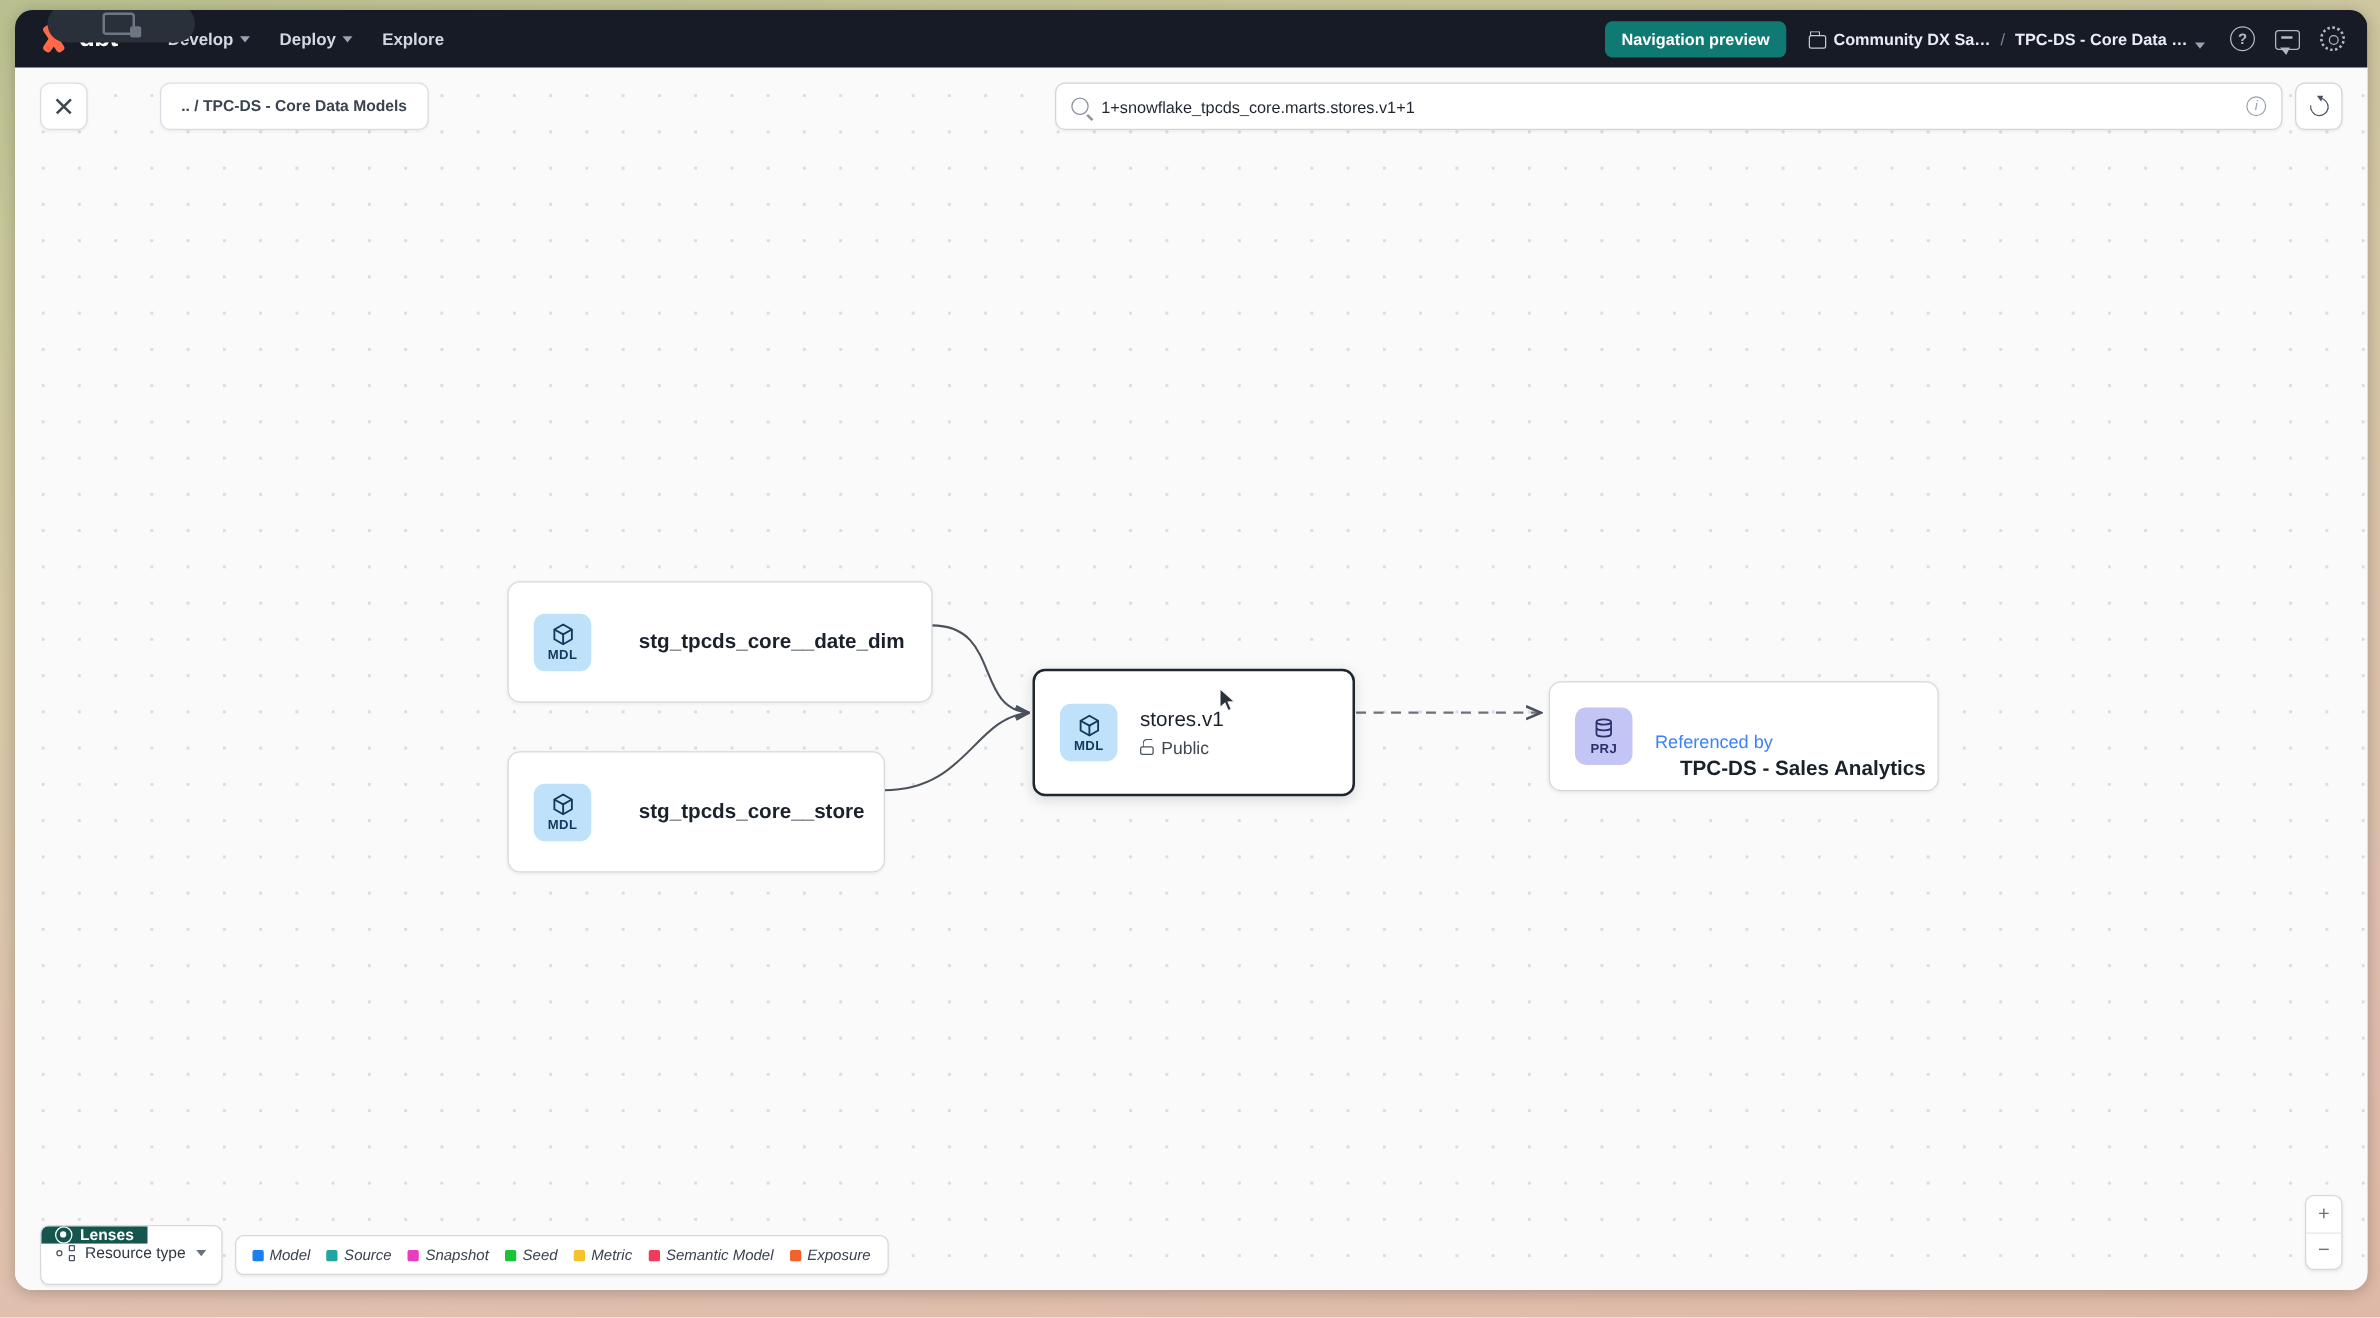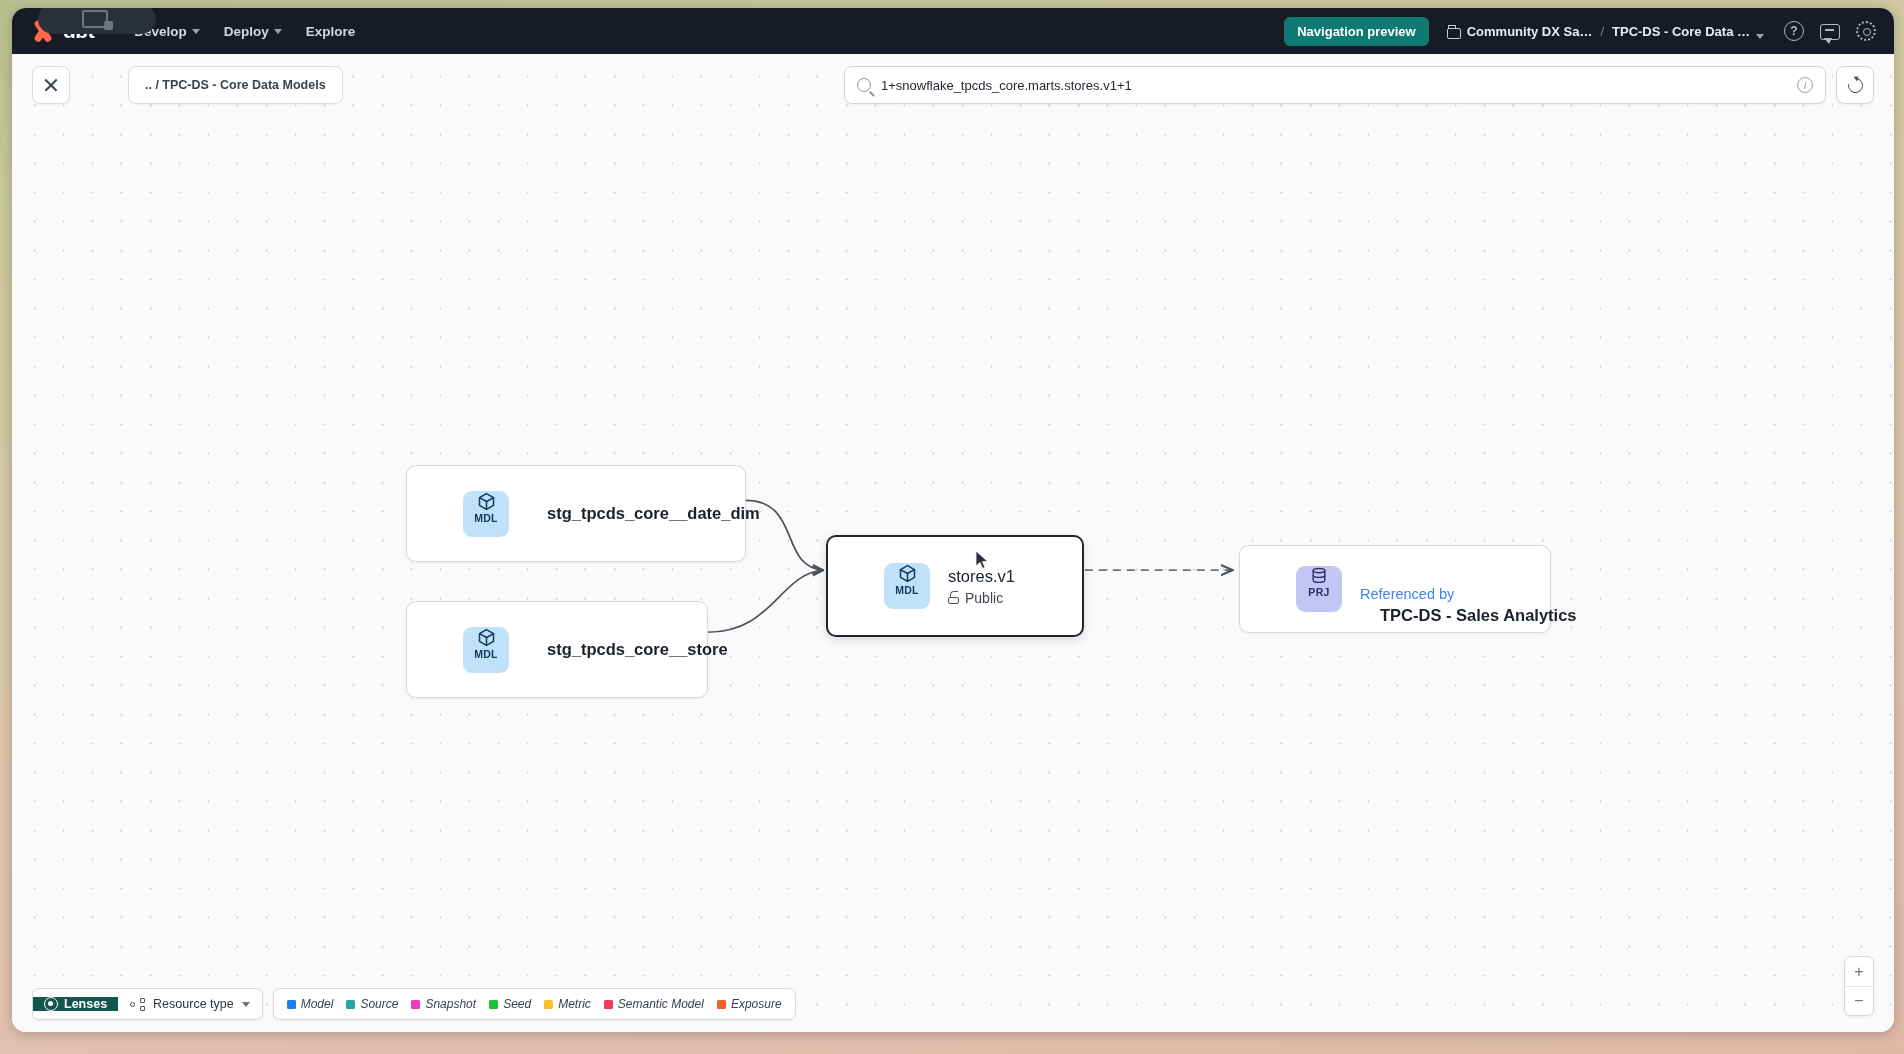--- a/index.html
+++ b/index.html
@@ -301,24 +301,23 @@
   }
   .node.selected {
     border: 2.2px solid #1f2630;
     box-shadow: 0 3px 10px rgba(16,24,40,.14);
   }
 
   .badge {
     width: 46px; height: 46px;
     border-radius: 9px;
     display: flex; flex-direction: column;
-    align-items: center; 
+    align-items: center; justify-content: center;
     gap: 1px;
     flex: none;
-    margin-left: 36px;
   }
   .badge.mdl { background: #bfe1fa; }
   .badge.prj { background: #c3c6f4; }
   .badge svg { display: block; }
   .badge-txt {
     font-size: 10.5px; font-weight: bold;
     letter-spacing: .3px;
     line-height: 1;
   }
   .badge.mdl .badge-txt { color: #103a5c; }
@@ -357,27 +356,28 @@
     left: 0; right: 0; bottom: 0;
     height: 56px;
     display: flex; align-items: center;
     padding: 0 20px;
     z-index: 20;
     pointer-events: none;
   }
   #bottombar > * { pointer-events: auto; }
 
   .lens-group {
-    display: flex; align-items: center;
-    height: 32px;
+    display: flex; align-items: flex-start;
+    height: 48px;
     border: 1px solid #d5d9df;
     border-radius: 7px;
     overflow: hidden;
     background: #fff;
     box-shadow: 0 1px 2px rgba(16,24,40,.06);
+    flex-direction: column;
   }
   .lens-btn {
     background: #14564e;
     color: #fff;
     display: flex; align-items: center; gap: 6px;
     padding: 0 11px;
     font-size: 12.5px; font-weight: bold;
     cursor: pointer;
   }
   .lens-ico {

